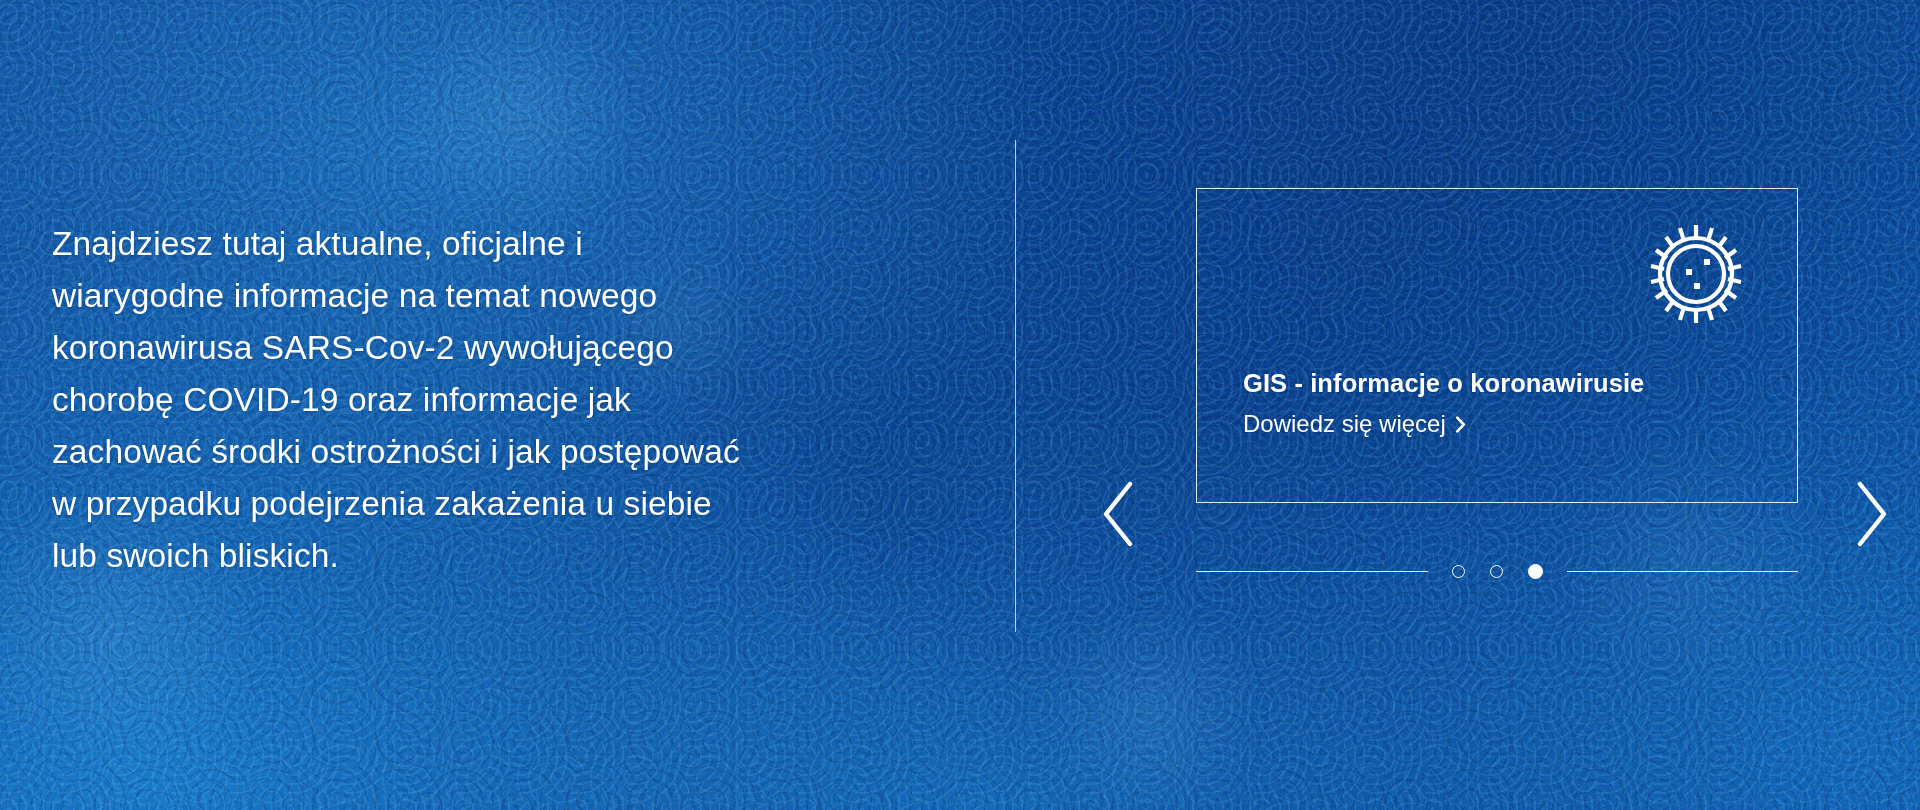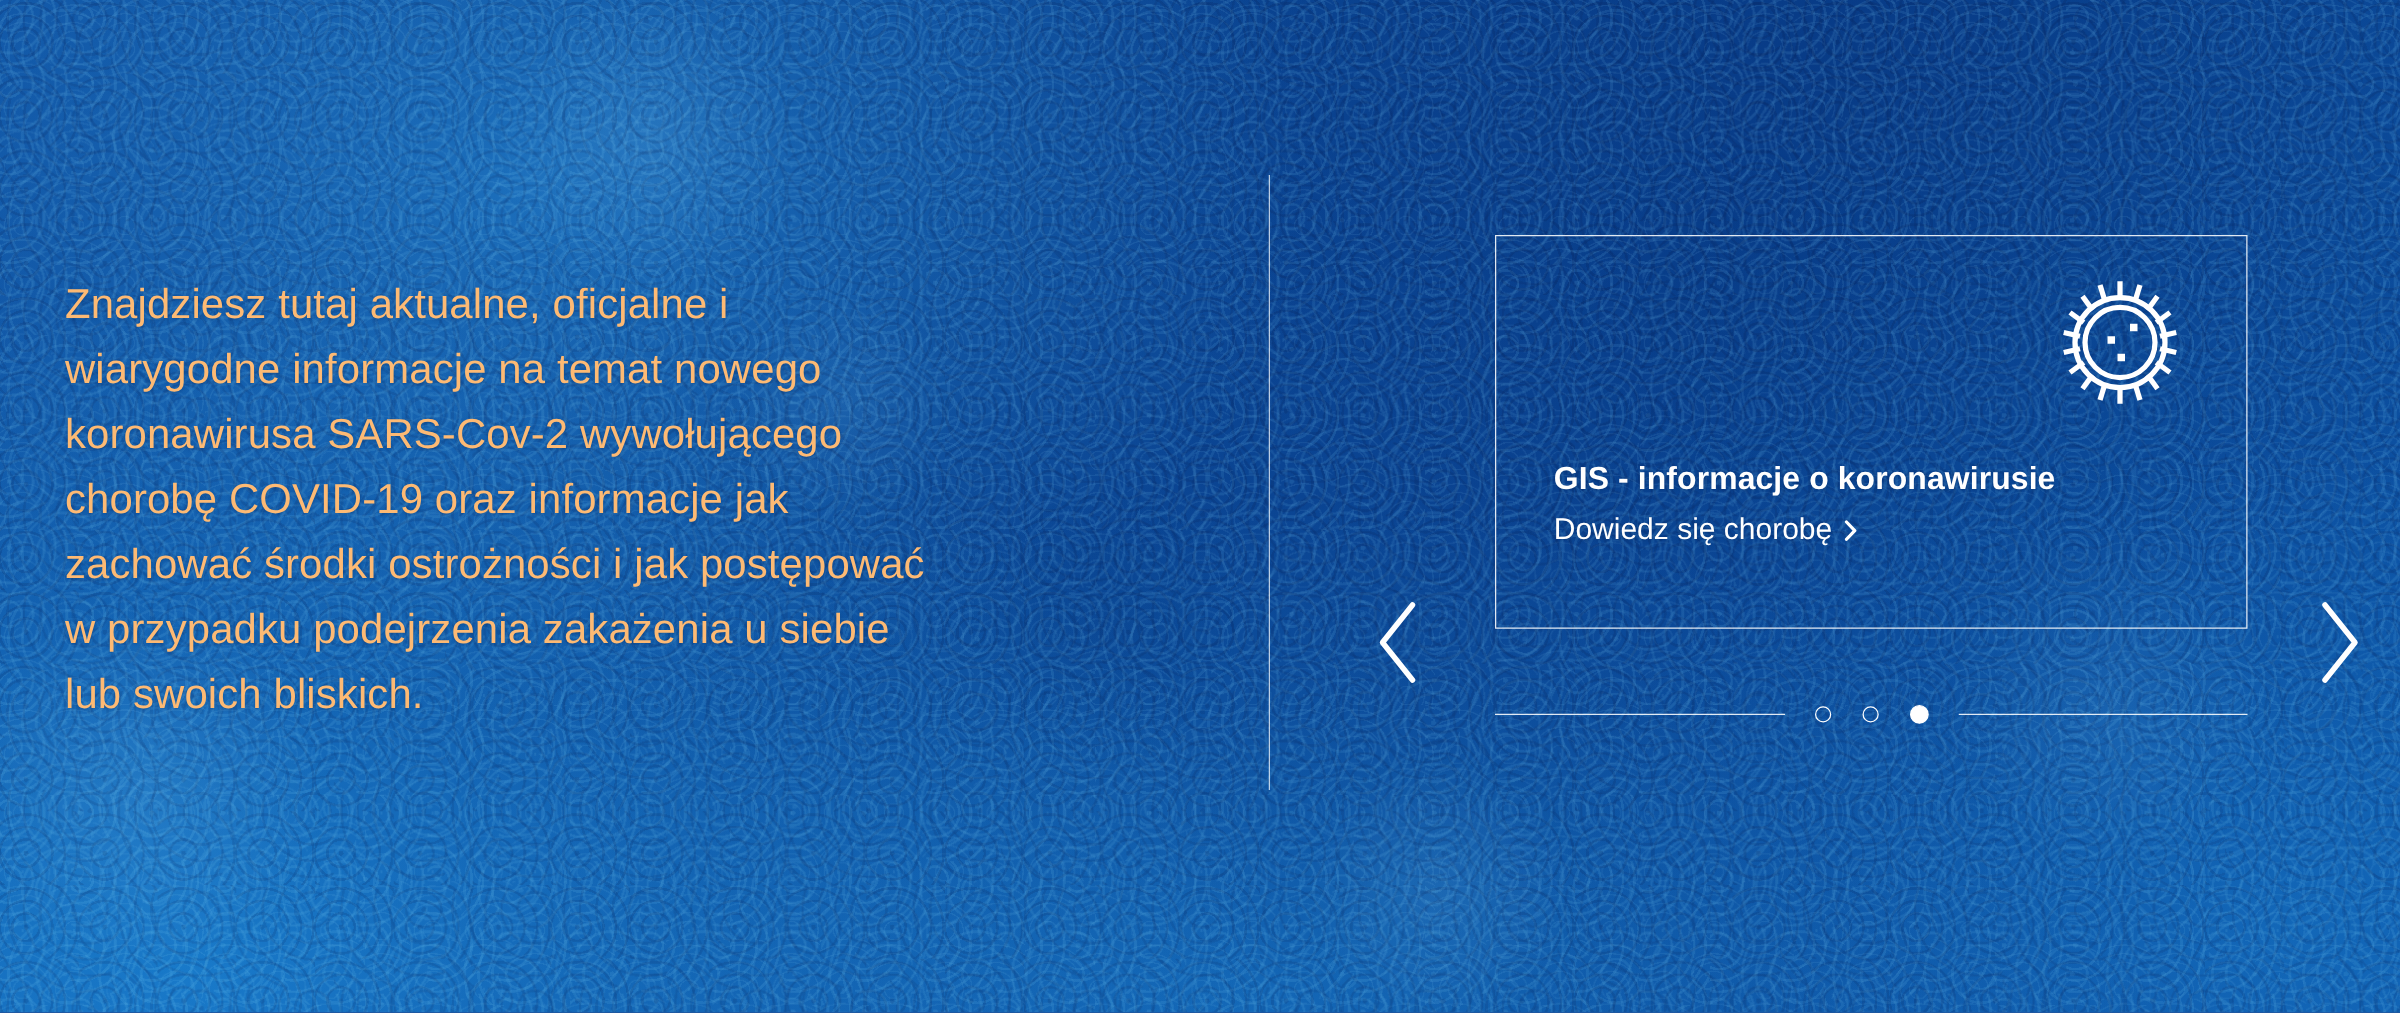--- a/index.html
+++ b/index.html
@@ -71,21 +71,21 @@
       radial-gradient(circle 150px at 46% 62%, rgba(8,60,130,0.30), rgba(8,60,130,0) 72%),
       radial-gradient(circle 180px at 72% 30%, rgba(8,55,125,0.28), rgba(8,55,125,0) 72%);
   }
 
   
   .intro {
     position: absolute;
     left: 52px;
     top: 218px;
     width: 700px;
-    color: #fdba74;
+    color: #ffffff;
     font-size: 33.5px;
     line-height: 52px;
     letter-spacing: 0.1px;
     font-weight: 400;
     text-shadow: 0 1px 3px rgba(3,35,85,0.35);
   }
 
   
   .divider {
     position: absolute;
@@ -281,21 +281,21 @@
             <rect x="44" y="50" width="6" height="6"></rect>
             <rect x="52" y="64" width="6" height="6"></rect>
           </g>
         </svg>
       </span>
 
       <div class="card-body">
         <div class="card-title">GIS - informacje o koronawirusie</div>
 
         <a class="card-link" href="#">
-          <span>Dowiedz się chorobę</span>
+          <span>Dowiedz się więcej</span>
           <span class="chev">
             <svg viewBox="0 0 11 17" fill="none" xmlns="http://www.w3.org/2000/svg" aria-hidden="true">
               <path d="M2.2 1.6 L8.8 8.5 L2.2 15.4" stroke="#ffffff" stroke-width="2.6" stroke-linecap="round" stroke-linejoin="round"></path>
             </svg>
           </span>
         </a>
       </div>
     </div>
 
     <div class="dots-row">

